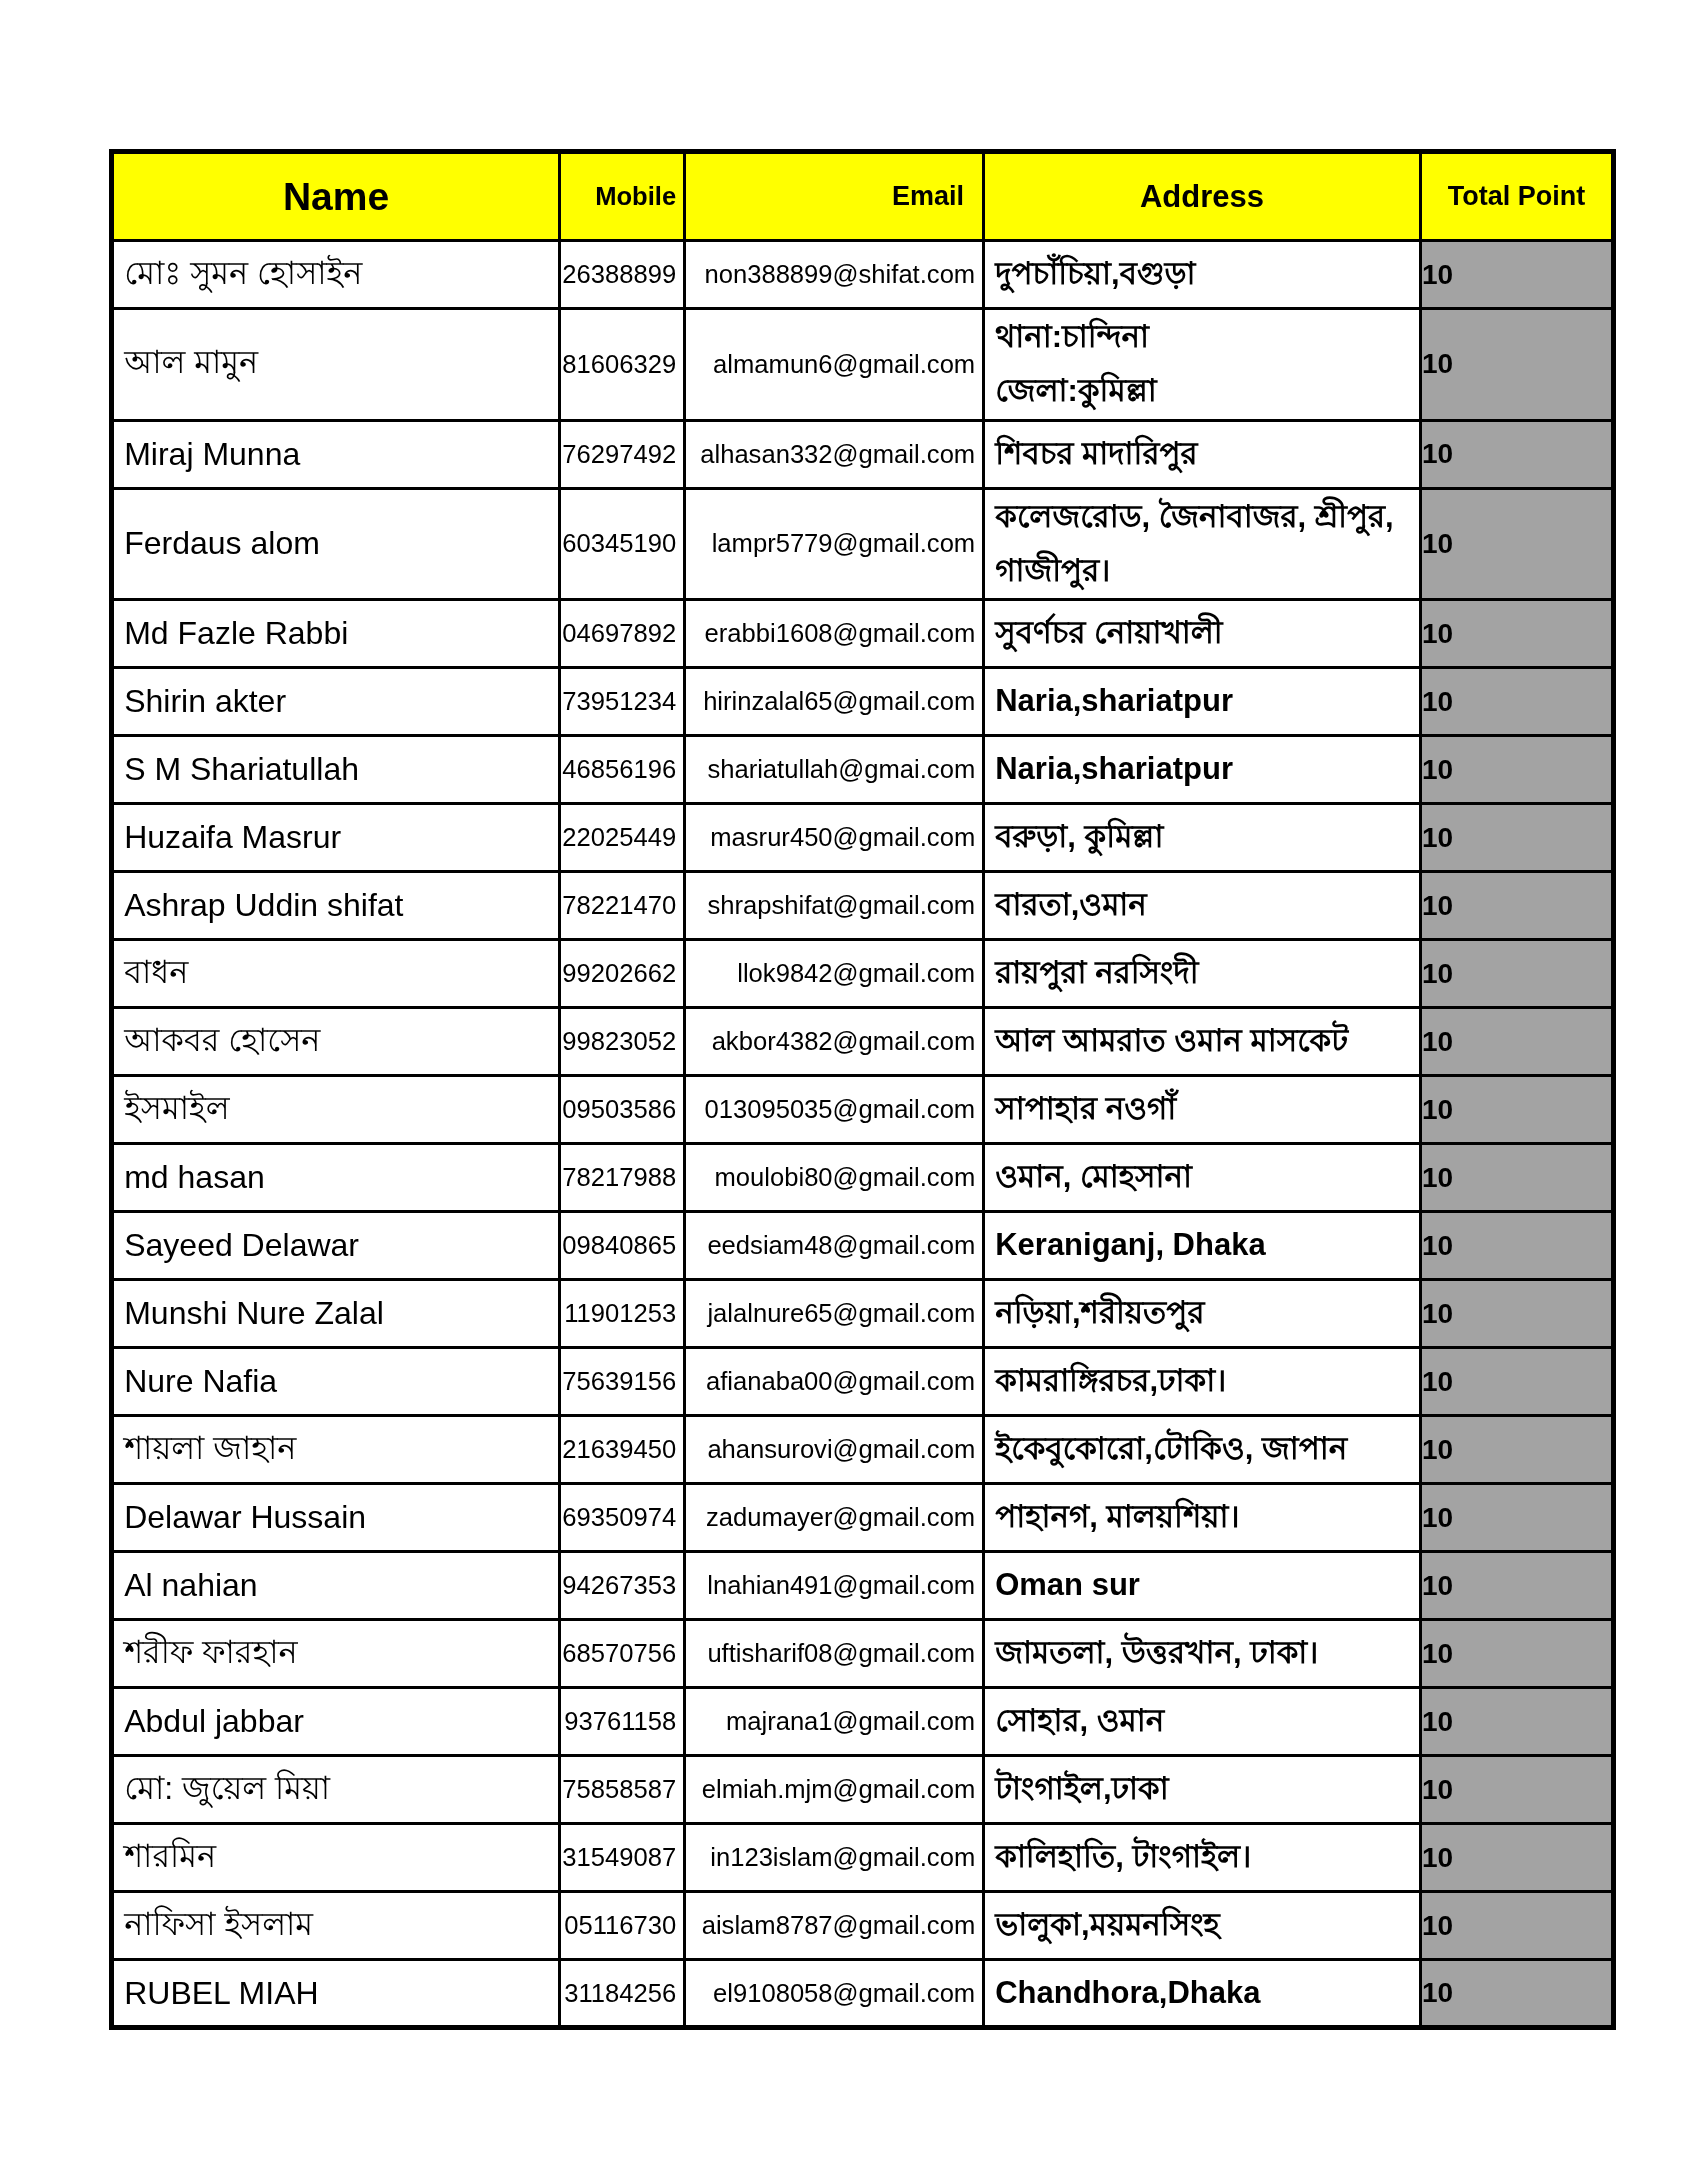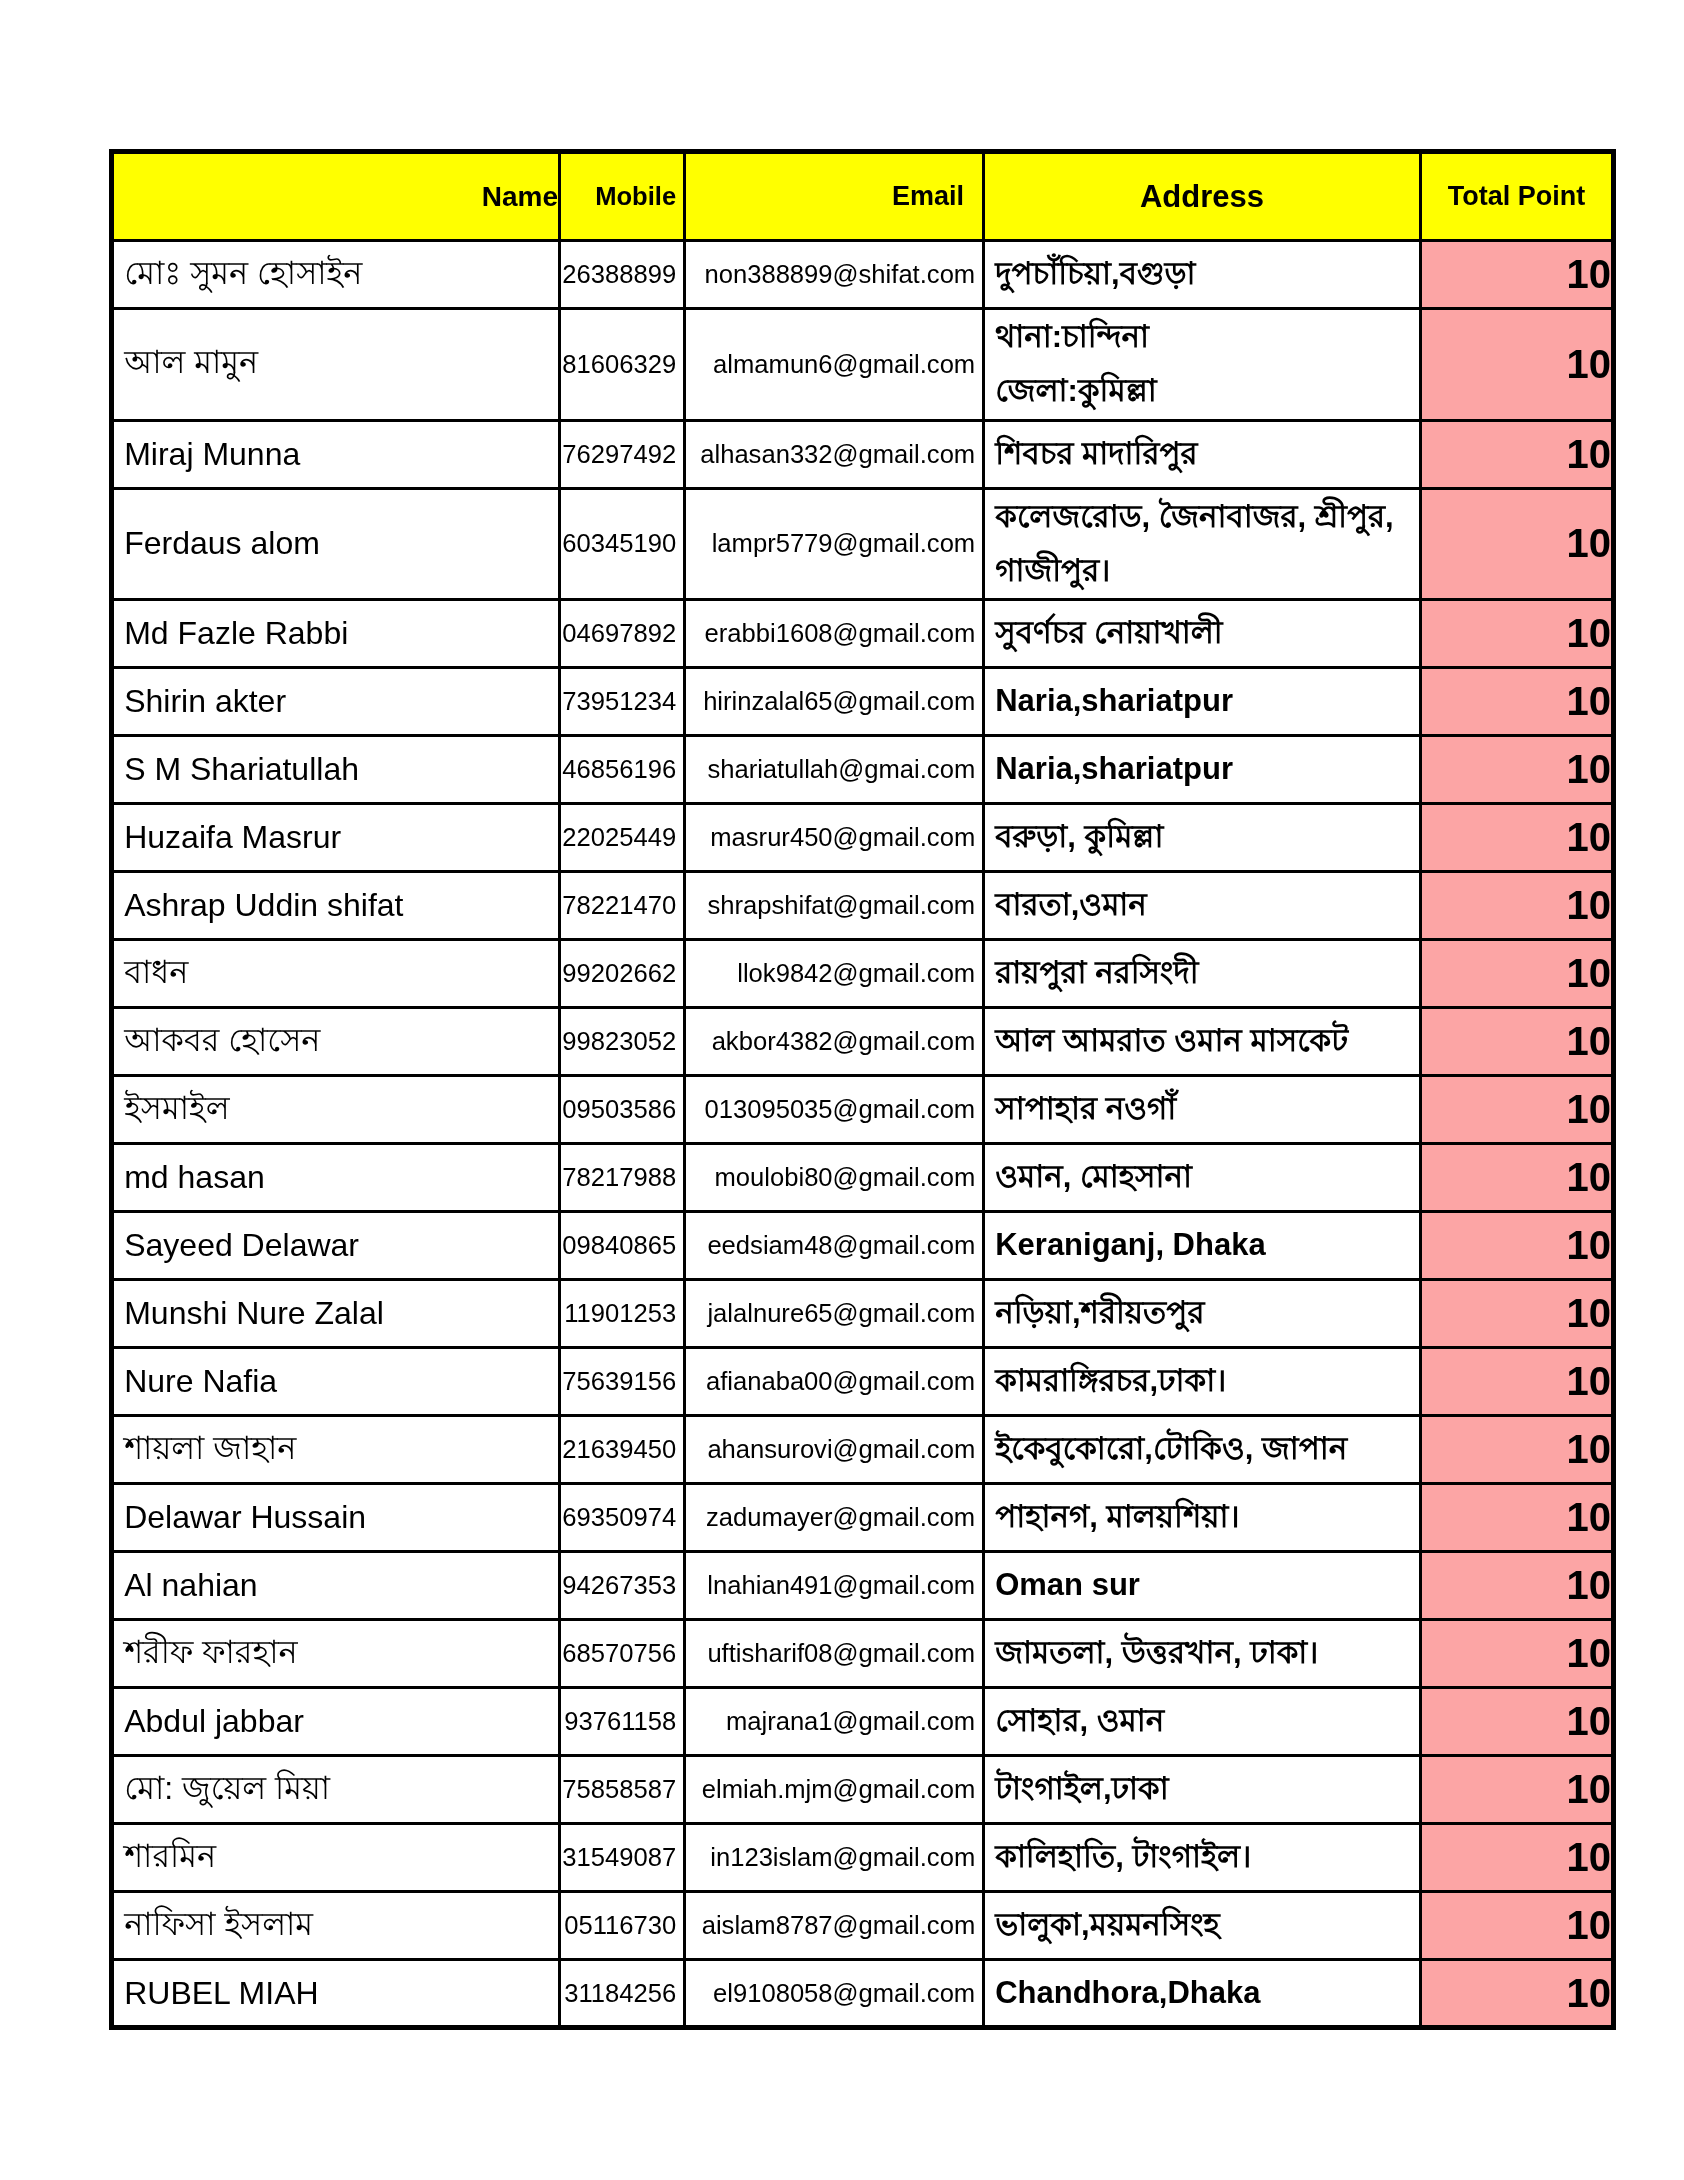--- a/index.html
+++ b/index.html
@@ -31,21 +31,21 @@
     overflow: hidden;
     padding: 0;
   }
   thead tr { height: 89px; }
   tbody tr { height: 68px; }
 
   th {
     background: #FFFF00;
     font-weight: bold;
   }
-  th.h-name    { font-size: 28px; text-align: right; }
+  th.h-name    { font-size: 39px; text-align: center; }
   th.h-mobile  { font-size: 25.6px; text-align: right; padding-right: 6.8px; }
   th.h-email   { font-size: 27px; text-align: right; padding-right: 18px; }
   th.h-address { font-size: 31px; text-align: center; }
   th.h-total   { font-size: 27px; text-align: center; }
 
   td.name {
     font-size: 32px;
     text-align: left;
     padding-left: 10.2px;
     white-space: nowrap;
@@ -64,24 +64,24 @@
   }
   td.address {
     font-size: 31px;
     text-align: left;
     padding-left: 10.2px;
     white-space: pre-line;
     line-height: 1.75;
     font-weight: bold;
   }
   td.total {
-    background: #fca5a5;
-    font-size: 40px;
+    background: #a3a3a3;
+    font-size: 28px;
     font-weight: bold;
-    text-align: right;
+    text-align: left;
   }
 </style>
 </head>
 <body>
 
 <table class="sheet">
   <colgroup>
     <col style="width:448px">
     <col style="width:125px">
     <col style="width:299px">

